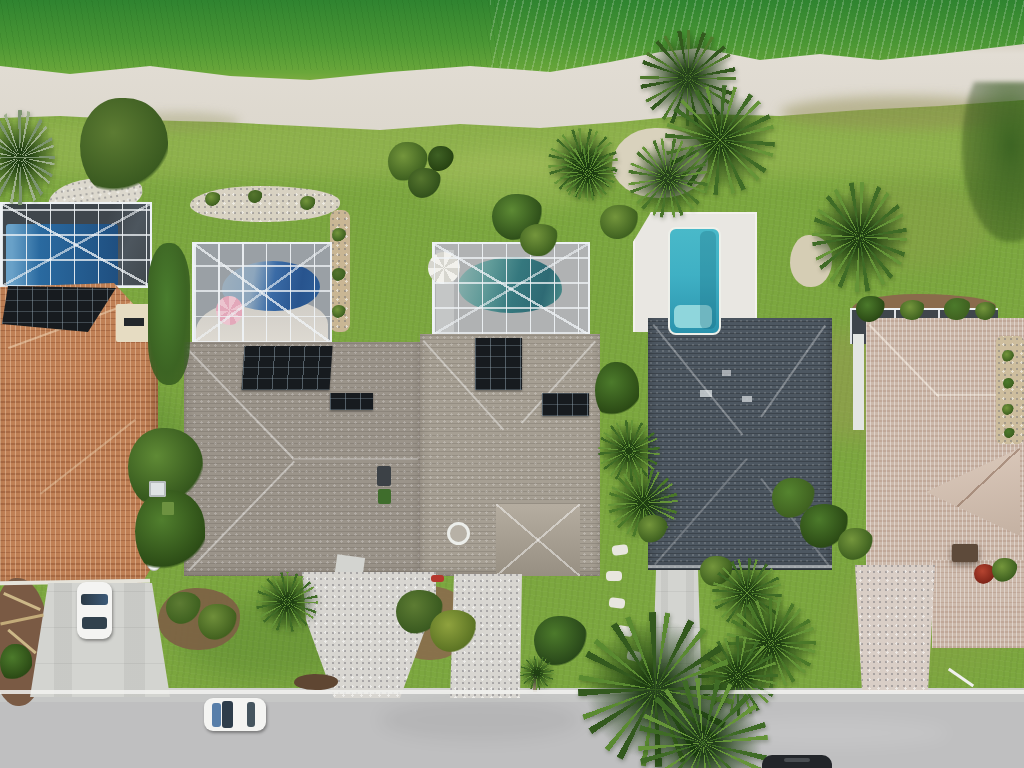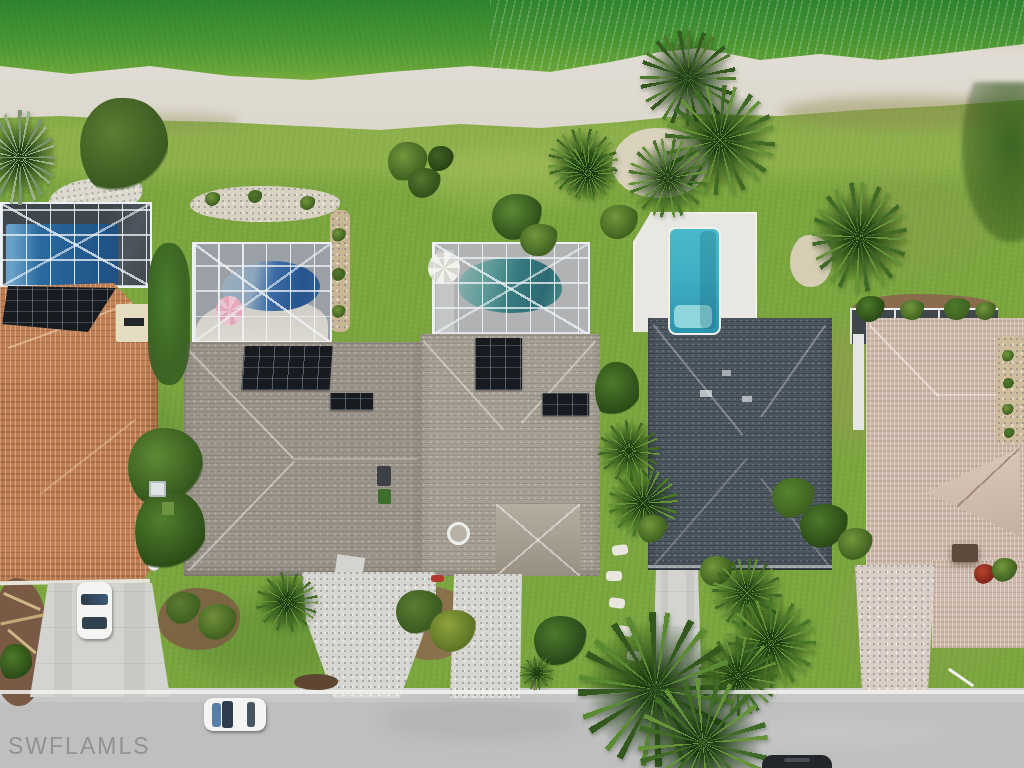--- a/index.html
+++ b/index.html
@@ -281,14 +281,13 @@
   </div>
   <div class="car" style="left:204px;top:698px;width:62px;height:33px;background:var(--c-car-white,#f4f4f2);">
     <div class="abs" style="left:18px;top:3px;width:11px;height:27px;background:#2e3d4b;border-radius:3px;"></div>
     <div class="abs" style="left:8px;top:5px;width:9px;height:24px;background:#3c6a9d;opacity:.85;border-radius:3px;"></div>
     <div class="abs" style="left:43px;top:4px;width:8px;height:25px;background:#46555f;border-radius:3px;"></div>
   </div>
   <div class="abs" style="left:762px;top:755px;width:70px;height:13px;background:var(--c-car-dark,#23262a);border-radius:10px 10px 0 0;z-index:8;">
     <div class="abs" style="left:22px;top:3px;width:26px;height:4px;background:#4a4e52;border-radius:2px;"></div>
   </div>
 
-  <div class="abs watermark">SWFLAMLS</div>
 </div>
 
 </body></html>

